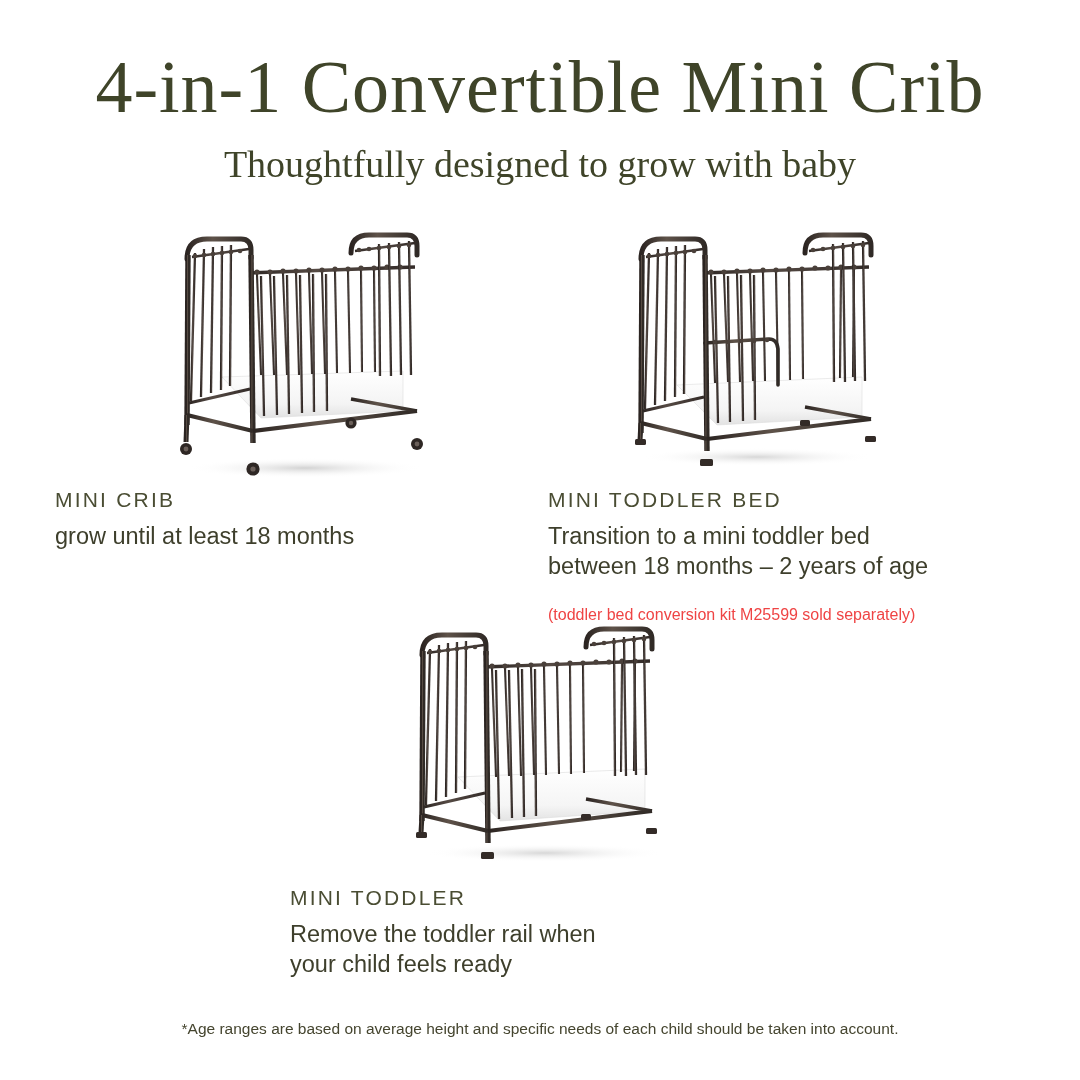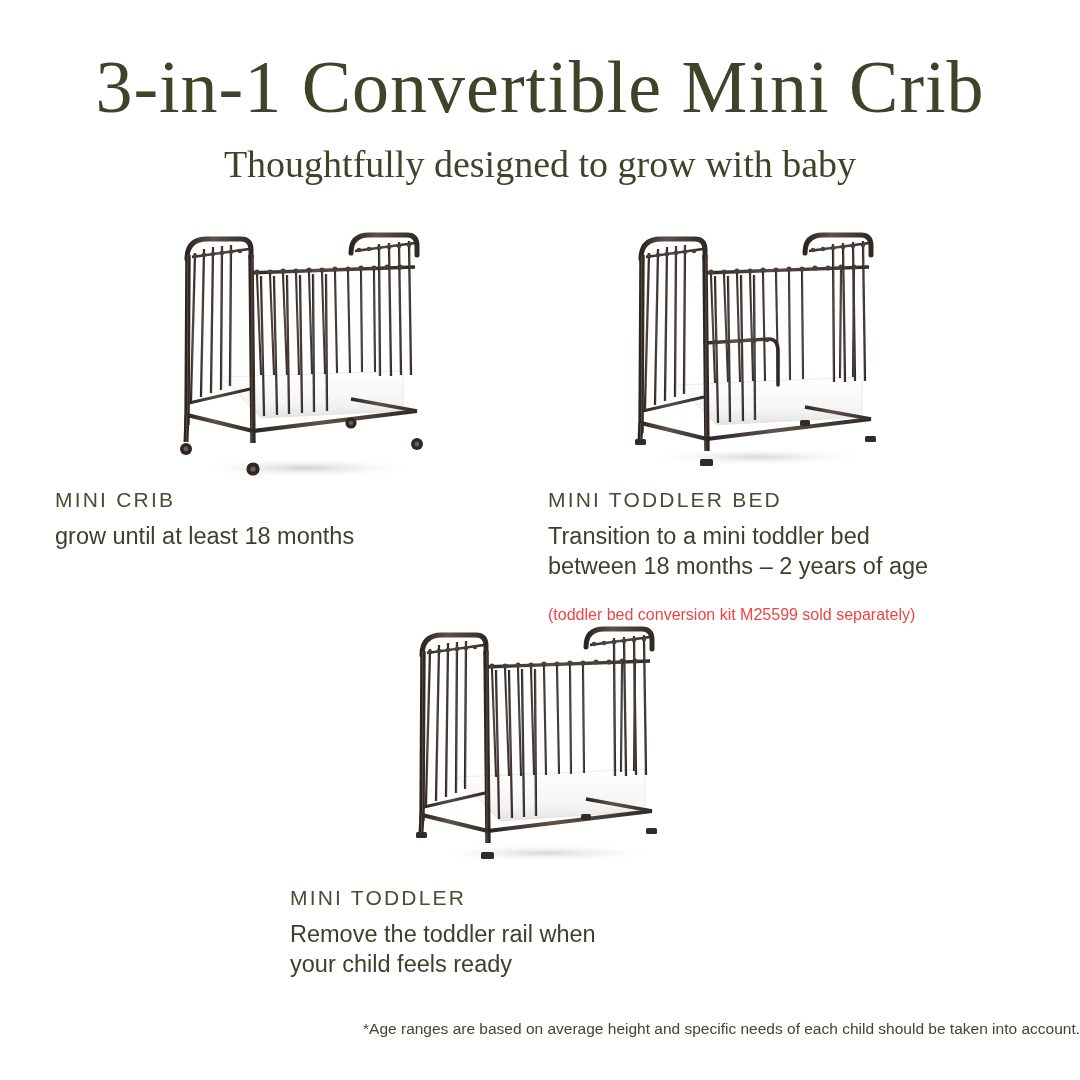--- a/index.html
+++ b/index.html
@@ -73,39 +73,39 @@
 
   .cap-crib     { left: 55px;  top: 488px; width: 500px; }
   .cap-toddler  { left: 548px; top: 488px; width: 480px; }
   .cap-daybed   { left: 290px; top: 886px; width: 500px; }
 
   .footnote {
     position: absolute;
     left: 0;
     top: 1020px;
     width: 1080px;
-    text-align: right;
+    text-align: center;
     font-size: 15.5px;
     color: #45452f;
     white-space: nowrap;
   }
 
   
   .fig {
     position: absolute;
   }
   .fig svg { display: block; }
 </style>
 </head>
 <body>
 
 <div id="page">
 
   <div class="header">
-    <div class="title">3-in-1 Convertible Mini Crib</div>
+    <div class="title">4-in-1 Convertible Mini Crib</div>
     <div class="subtitle">Thoughtfully designed to grow with baby</div>
   </div>
 
   <div class="fig" style="left:165px; top:225px;">
     <svg width="270" height="255" viewBox="0 0 270 255" xmlns="http://www.w3.org/2000/svg">
       <defs>
         <linearGradient id="barA" x1="0" y1="0" x2="1" y2="0">
           <stop offset="0%" stop-color="#2e2724"></stop>
           <stop offset="40%" stop-color="#554a44"></stop>
           <stop offset="100%" stop-color="#332b28"></stop>

